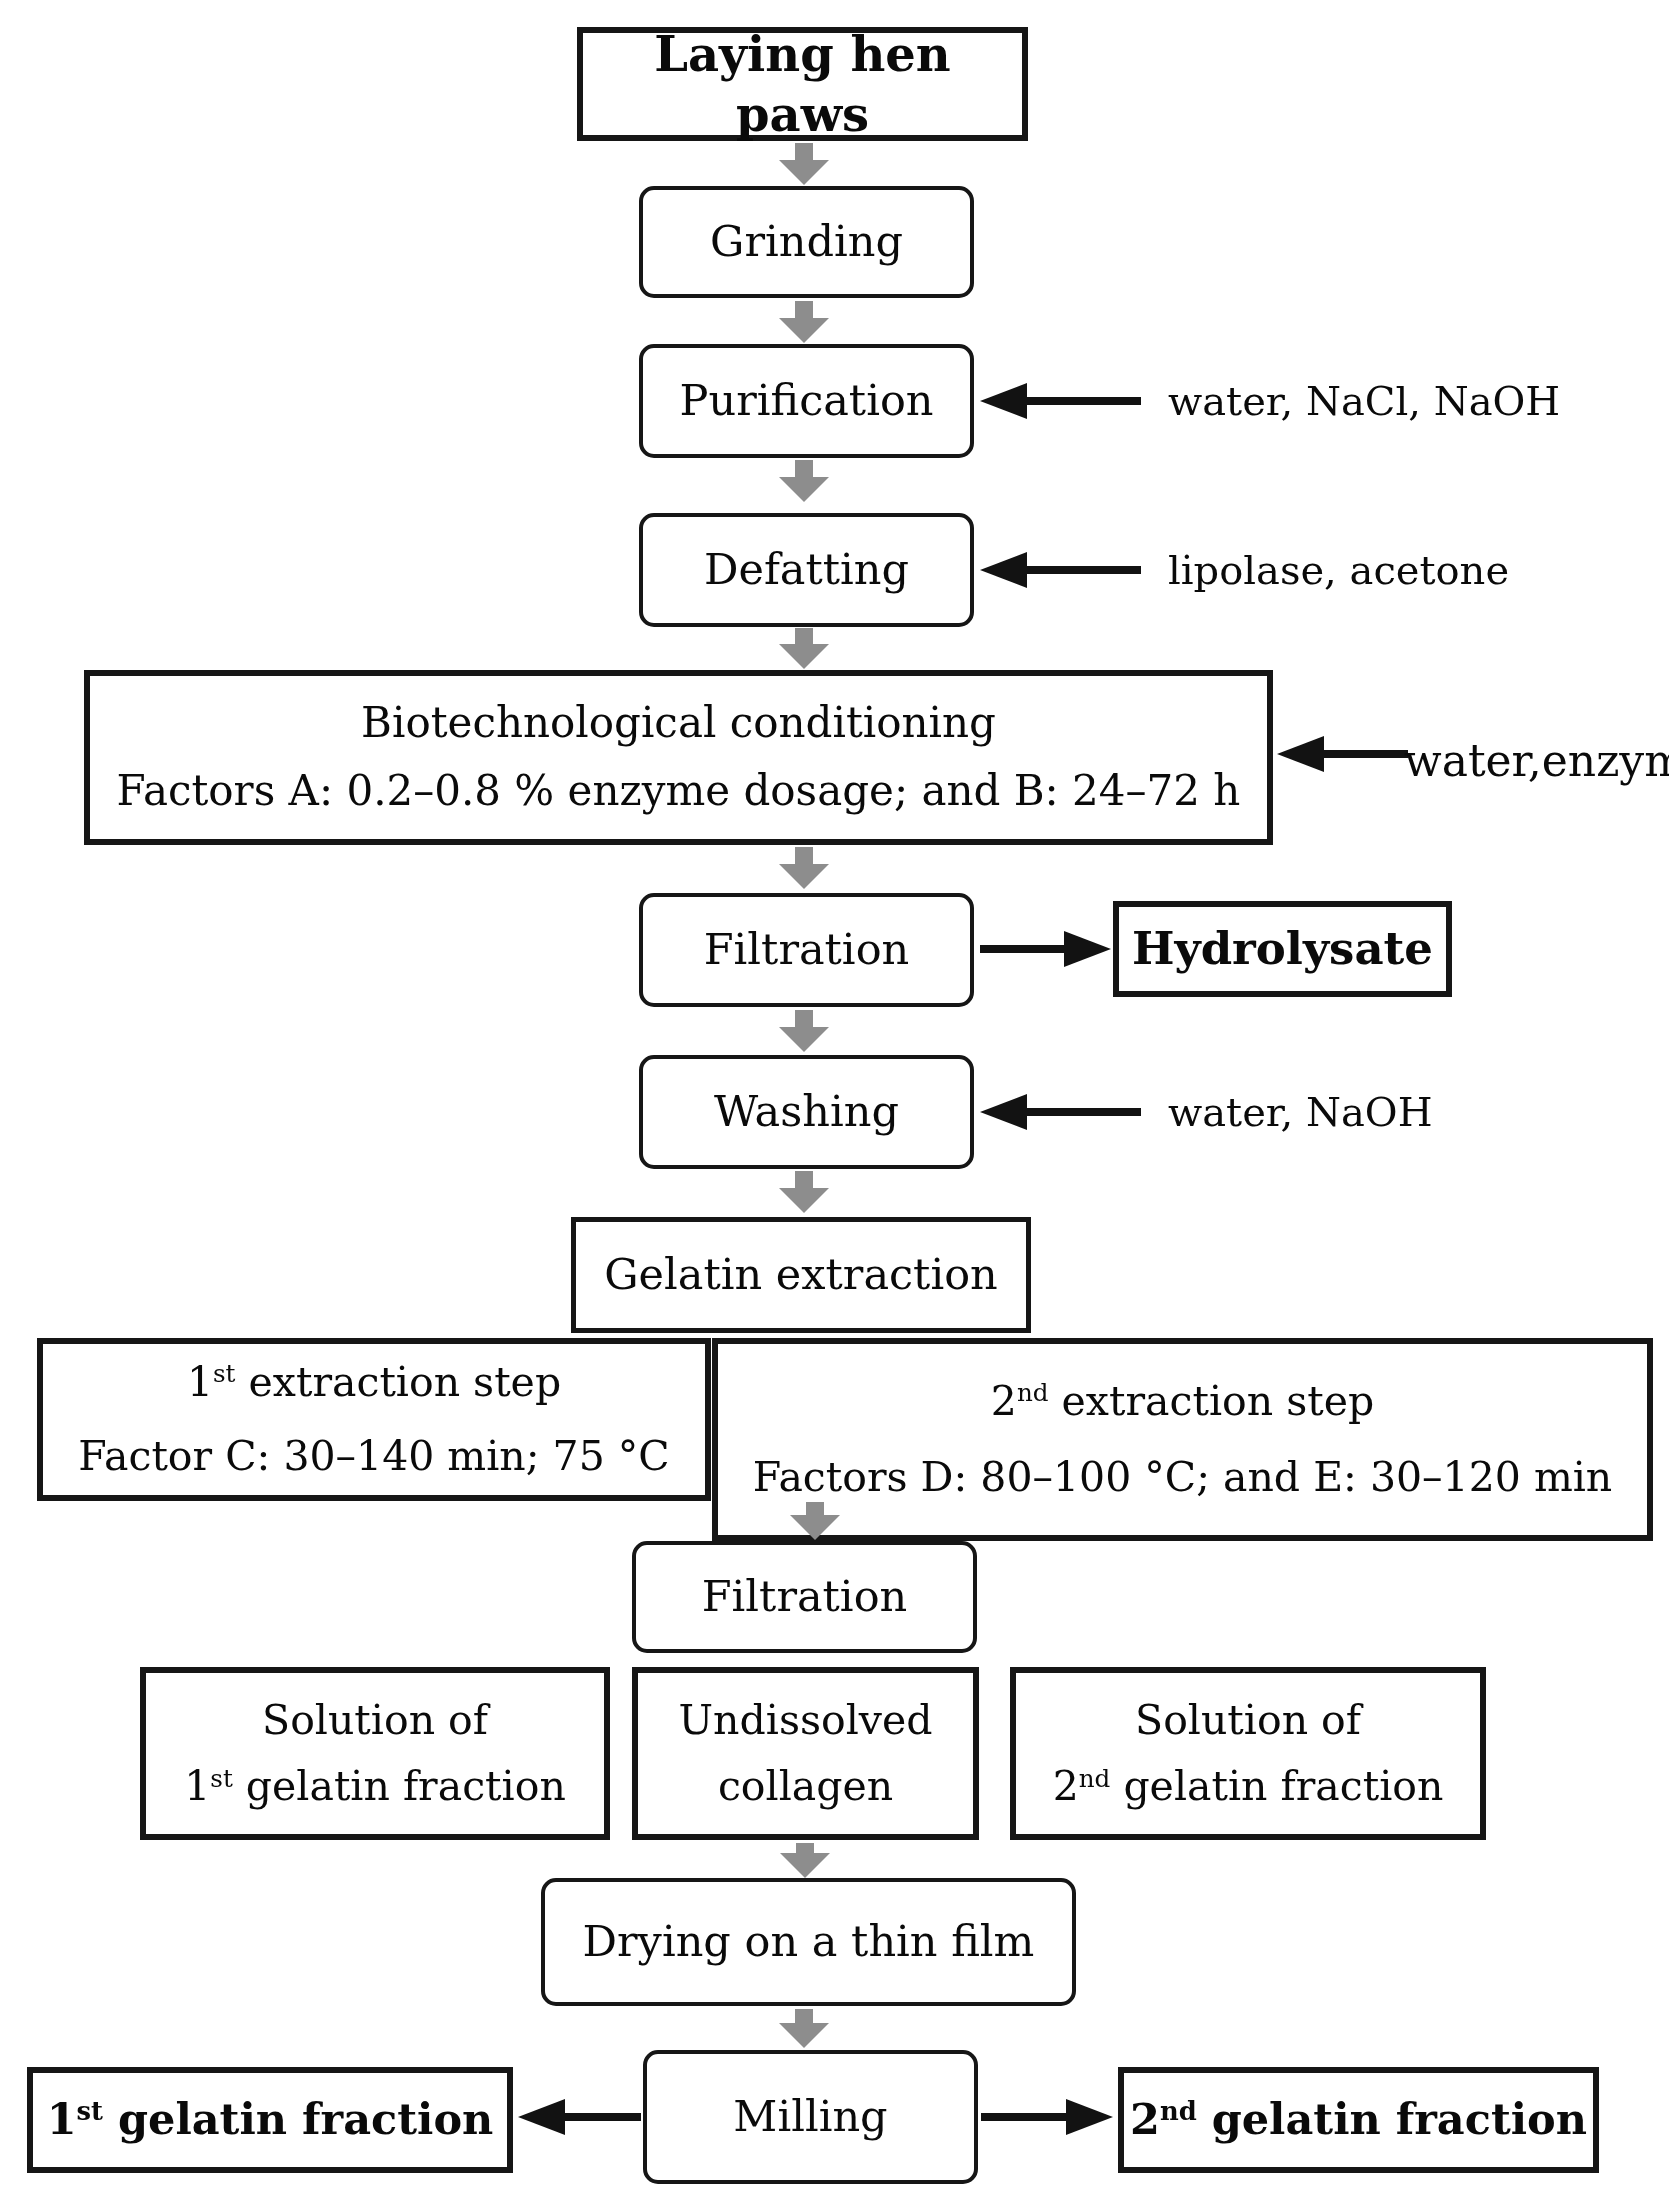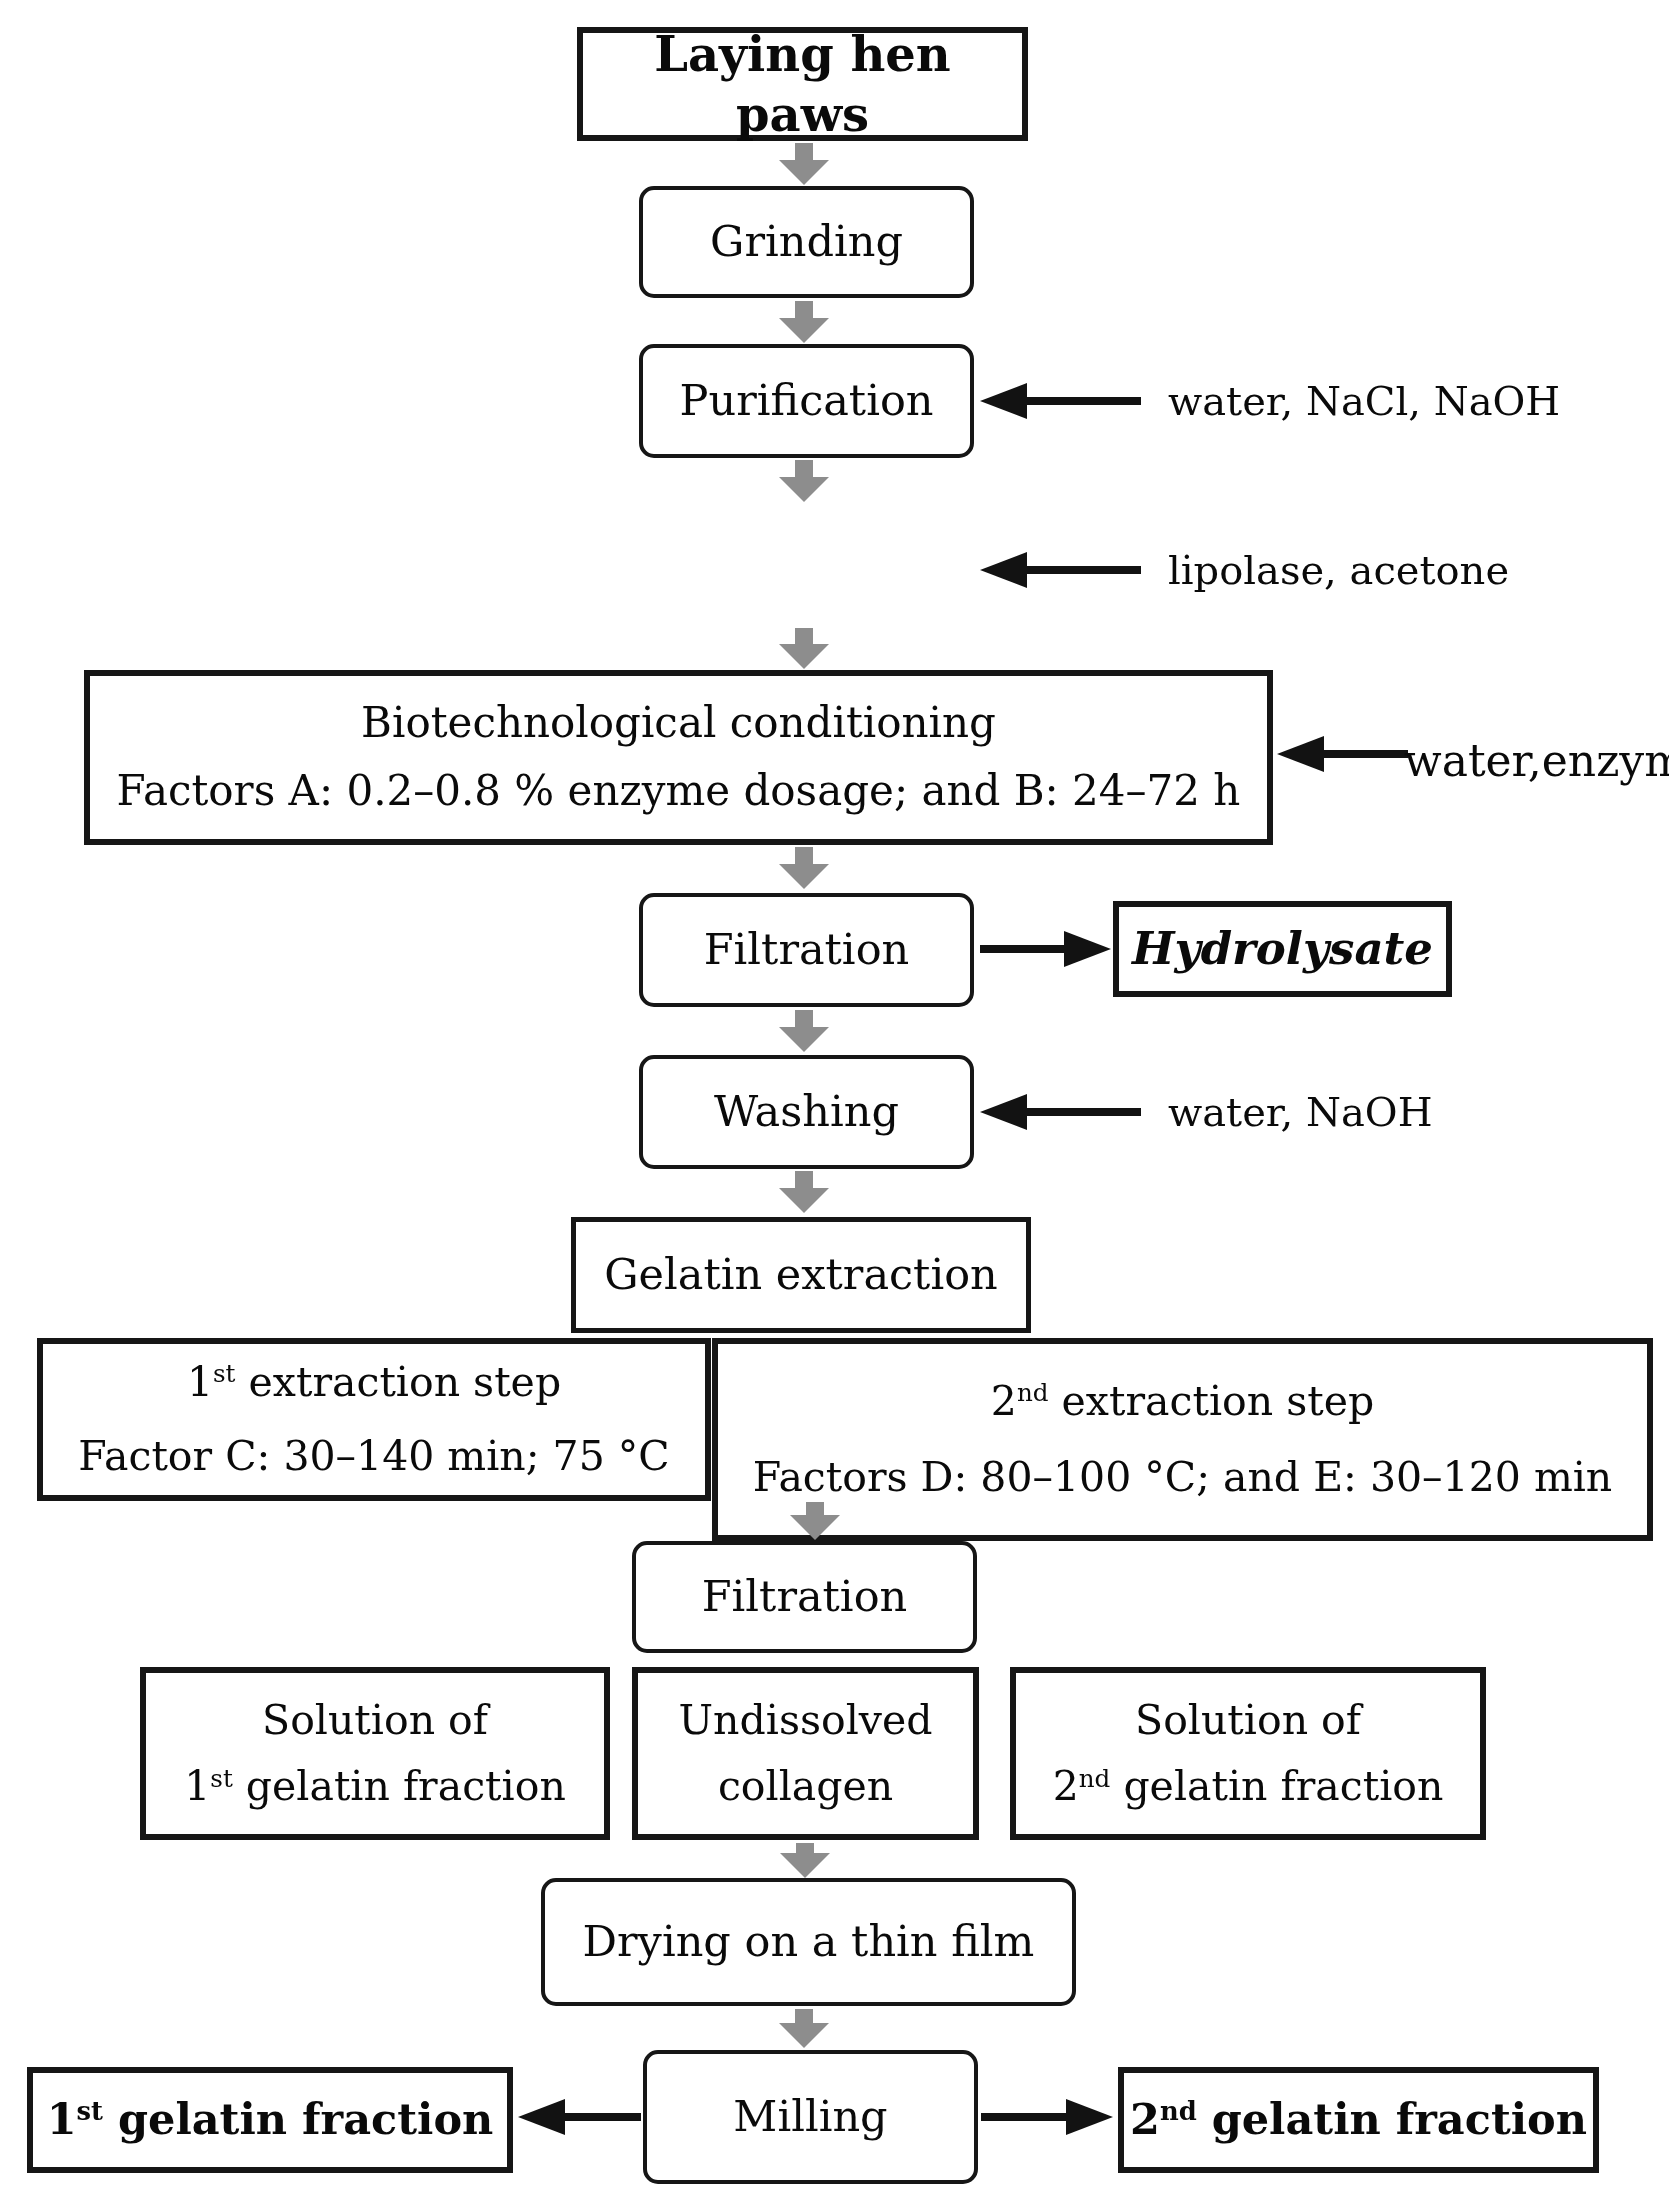--- a/index.html
+++ b/index.html
@@ -24,21 +24,21 @@
     font-size: 43px;
     line-height: 1.25;
   }
   .rounded { border-width: 4.2px; border-radius: 15px; }
   .medium  { border-width: 5.4px; }
   .bold    { font-weight: bold; }
   .big     { font-size: 48px; }
   .two-line { justify-content: space-evenly; padding: 6px 4.8px; }
   .fs68 { font-size: 41px; }
   .fs70 { font-size: 42px; }
-  .fs76 { font-size: 45px; font-style: italic; }
+  .fs76 { font-size: 45px; }
   sup.sp {
     font-size: 0.60em;
     vertical-align: baseline;
     position: relative;
     top: -0.55em;
     line-height: 0;
   }
   .side-label {
     position: absolute;
     display: flex;
@@ -118,20 +118,23 @@
   </div>
   <div class="side-label" style="left:1168px; top:368px; height:66px;">
     <span>water, NaCl, NaOH</span>
   </div>
 
   <div class="varrow" style="left:779px; top:460px; height:42px;">
     <div class="stem"></div>
     <div class="head"></div>
   </div>
 
+  <div class="box rounded" style="left:639px; top:513px; width:335px; height:114px;">
+    <span>Defatting</span>
+  </div>
   <div class="harrow" style="left:980px; top:552px;">
     <div class="head-left"></div>
     <div class="stem" style="width:114px;"></div>
   </div>
   <div class="side-label" style="left:1168px; top:537px; height:66px;">
     <span>lipolase, acetone</span>
   </div>
 
   <div class="varrow" style="left:779px; top:628px; height:41px;">
     <div class="stem"></div>

